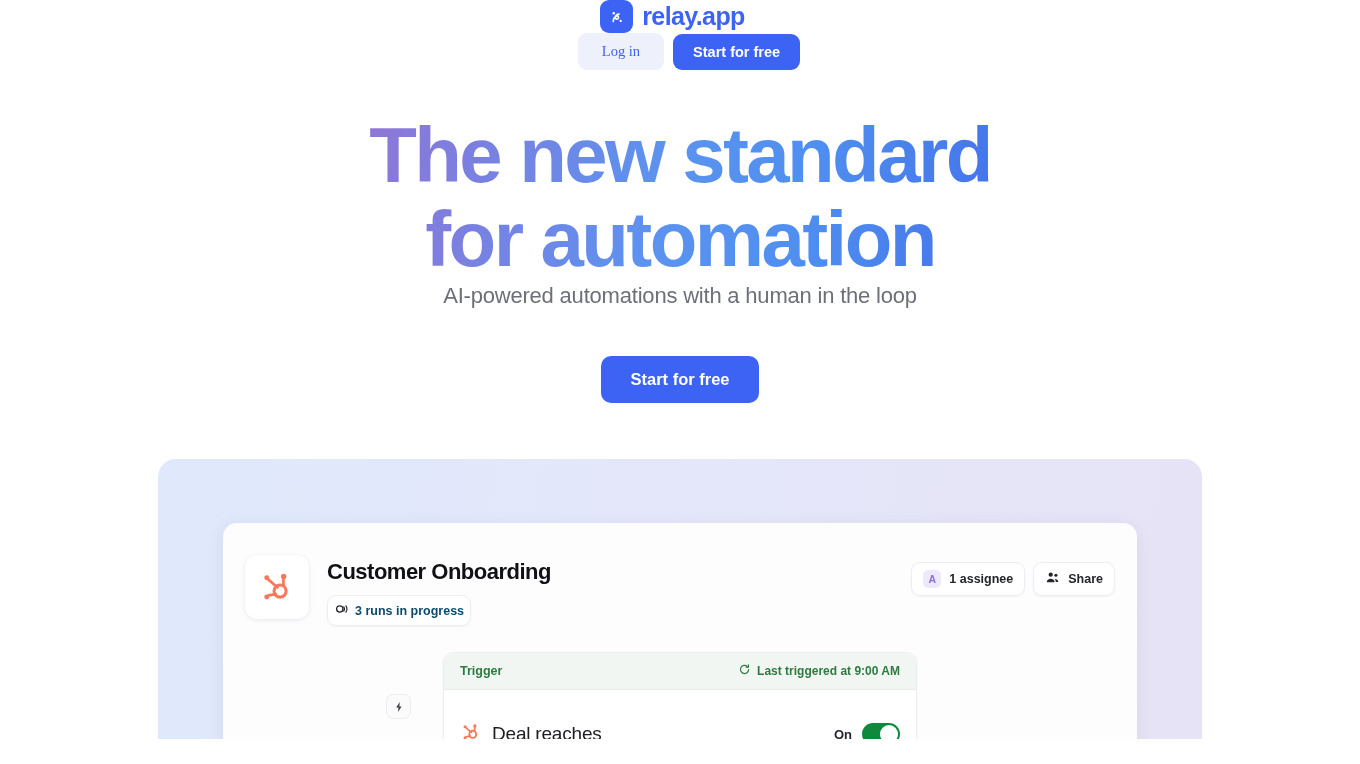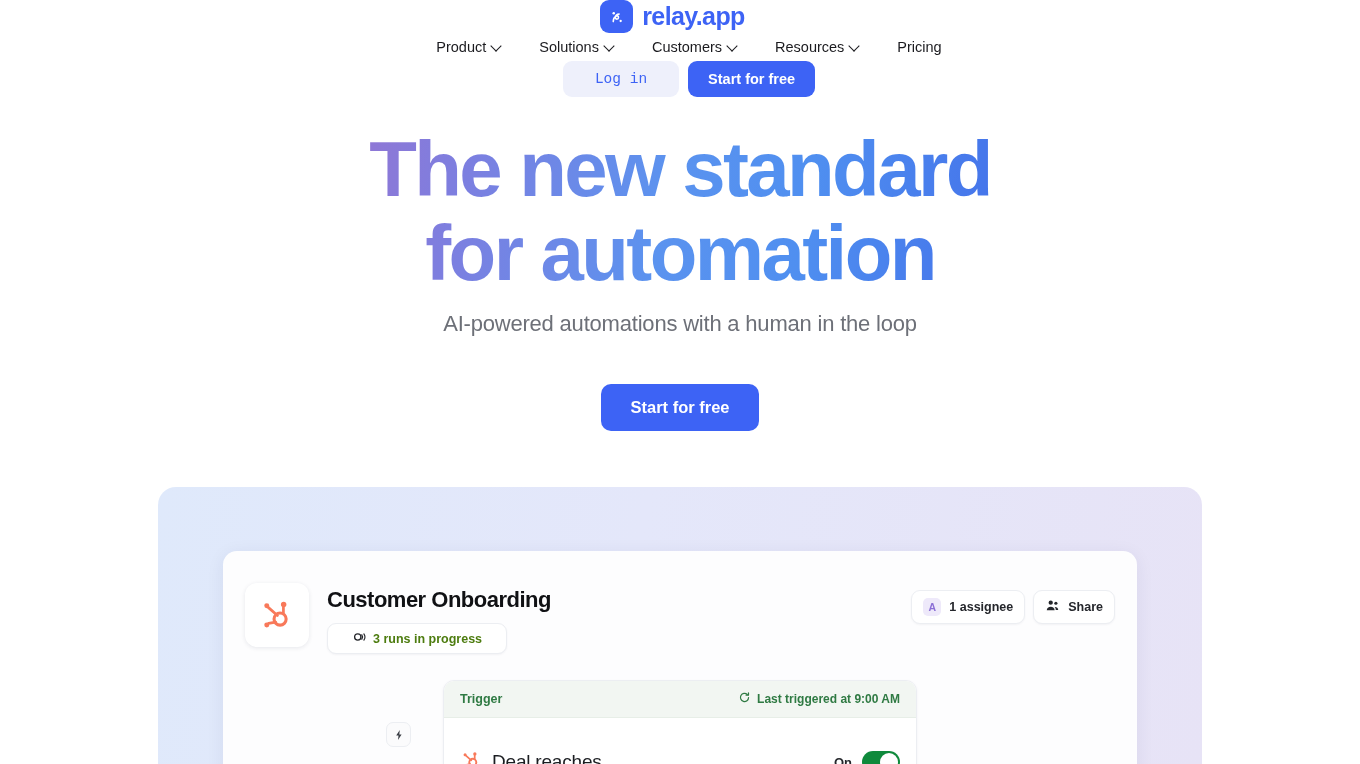--- a/index.html
+++ b/index.html
@@ -75,23 +75,23 @@
   }
   .nav-spacer { flex: 1 1 auto; }
   .nav-actions { display: flex; align-items: center; gap: 9px; }
   .btn-login {
     background: #eef0fb;
     color: #3d63f5;
     border: none;
     border-radius: 9px;
     font-size: 14.5px;
     font-weight: 500;
-    padding: 10px 32px;
-    cursor: pointer;
-    font-family: Liberation Mono, monospace;
+    padding: 10px 24px;
+    cursor: pointer;
+    font-family: Liberation Serif, serif;
   }
   .btn-start-nav {
     background: #3d63f5;
     color: #ffffff;
     border: none;
     border-radius: 9px;
     font-size: 14.5px;
     font-weight: 600;
     padding: 10px 20px;
     cursor: pointer;
@@ -103,21 +103,21 @@
   .hero-title {
     font-size: 78px;
     font-weight: 700;
     line-height: 1.08;
     letter-spacing: -2.6px;
     background-image: linear-gradient(100deg, #9b72cf 0%, #7c7fe0 22%, #5b93ef 48%, #4f8ff0 66%, #4169e8 100%);
     -webkit-background-clip: text;
     background-clip: text;
     color: transparent;
     max-width: 760px;
-    margin: 16px auto;
+    margin: 2px auto;
   }
   .hero-sub {
     font-size: 22px;
     color: #6d7078;
     letter-spacing: -0.2px;
   }
   .hero-cta-wrap { margin-top: 47px; }
   .btn-start-hero {
     background: #3d63f5;
     color: #fff;
@@ -173,24 +173,24 @@
     letter-spacing: -0.5px;
   }
   .runs-badge {
     margin-top: 10px;
     display: inline-flex;
     align-items: center;
     gap: 7px;
     background: #fff;
     border: 1px solid #eceef2;
     border-radius: 9px;
-    padding: 6px 24px;
+    padding: 6px 6px;
     font-size: 12.5px;
     font-weight: 600;
-    color: #4d7c0f;
+    color: #0c4a6e;
     box-shadow: 0 1px 2px rgba(30,35,70,.05);
     cursor: pointer;
   }
   .head-right {
     margin-left: auto;
     display: flex;
     align-items: center;
     gap: 8px;
     padding-top: 7px;
   }
@@ -320,41 +320,20 @@
     <span class="brand-mark">
       <svg width="20" height="20" viewBox="0 0 24 24" fill="none">
         <path d="M7.5 17.5c0-3 1.2-5.2 3-6.3 1.8-1.1 3.3-.2 3.3 1.3 0 1.2-1 2-2 2s-1.8-.7-1.8-1.9c0-2.1 1.9-4.1 4.5-4.1" stroke="#ffffff" stroke-width="1.9" stroke-linecap="round" stroke-linejoin="round"></path>
         <circle cx="8.1" cy="7.6" r="1.5" fill="#ffffff"></circle>
         <circle cx="16.4" cy="16.8" r="1.4" fill="#ffffff"></circle>
       </svg>
     </span>
     <span class="brand-word">relay.app</span>
   </div>
 
-  <div class="nav-links">
-    <div class="nav-item">
-      <span>Product</span>
-      <span class="chev"></span>
-    </div>
-    <div class="nav-item">
-      <span>Solutions</span>
-      <span class="chev"></span>
-    </div>
-    <div class="nav-item">
-      <span>Customers</span>
-      <span class="chev"></span>
-    </div>
-    <div class="nav-item">
-      <span>Resources</span>
-      <span class="chev"></span>
-    </div>
-    <div class="nav-item">
-      <span>Pricing</span>
-    </div>
-  </div>
 
   <div class="nav-spacer"></div>
 
   <div class="nav-actions">
     <button class="btn-login">Log in</button>
     <button class="btn-start-nav">Start for free</button>
   </div>
 </div>
 
 <div class="hero">

